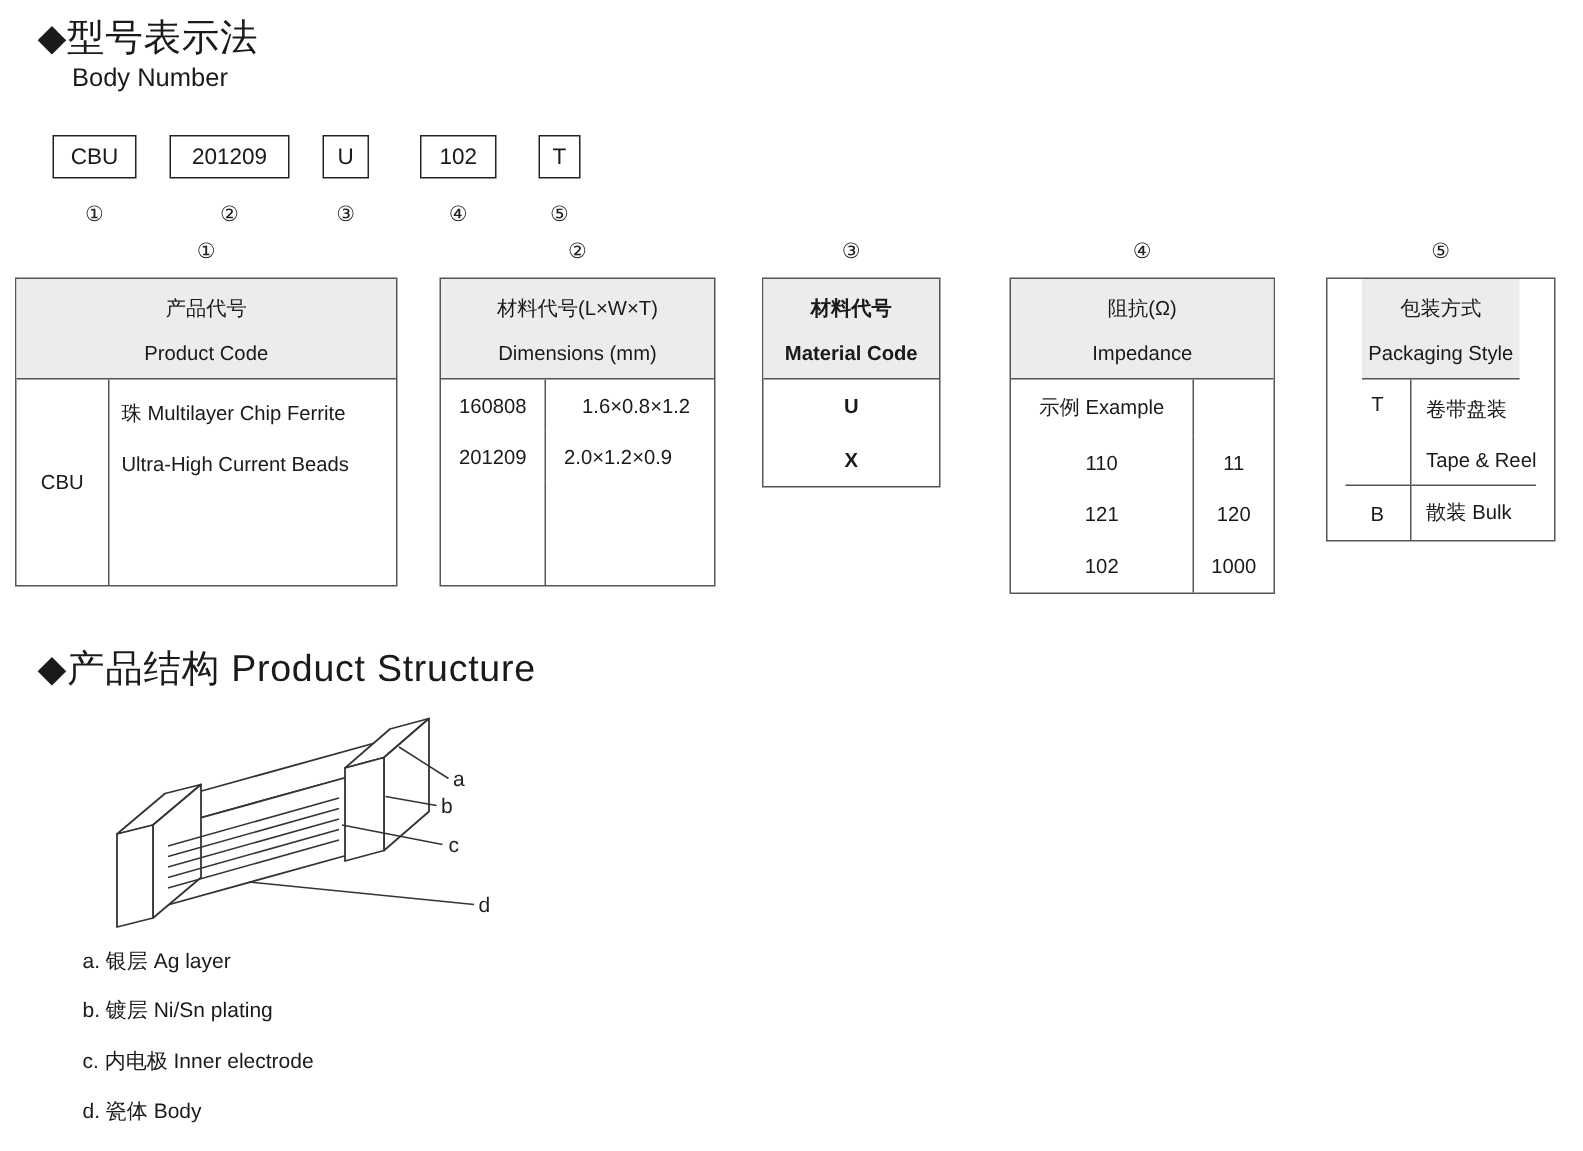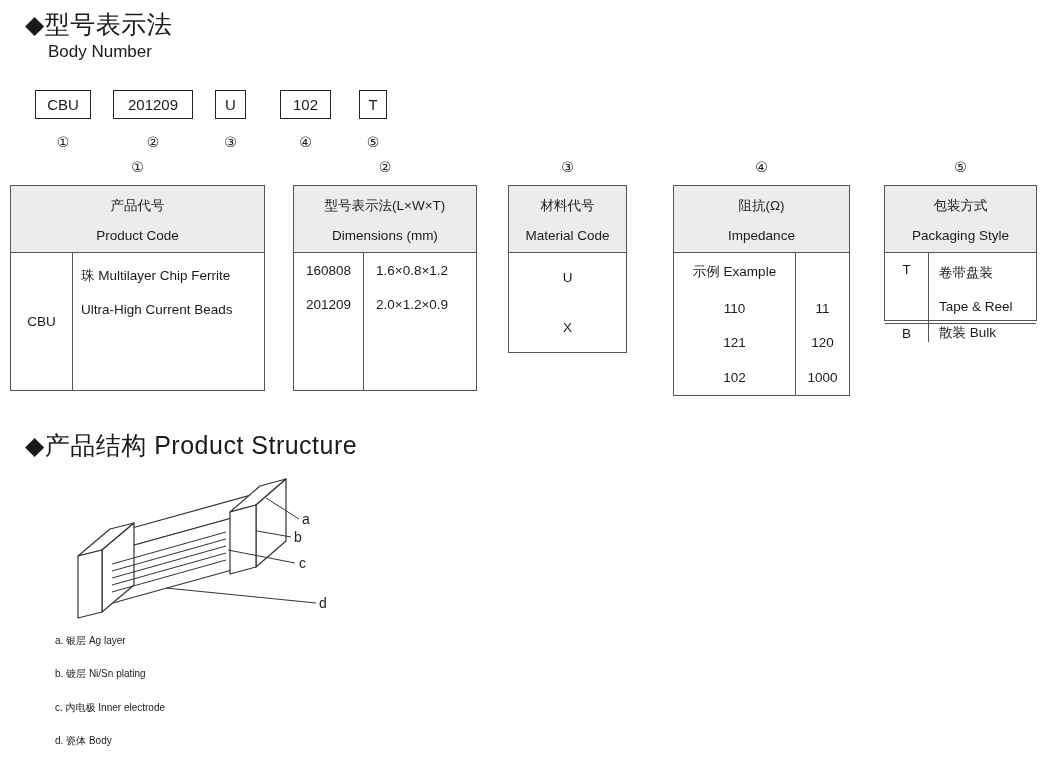--- a/index.html
+++ b/index.html
@@ -25,21 +25,21 @@
   .trow { display:flex; flex:0 0 auto; }
   .grow { flex:1 1 auto; }
   .c1 { border-right:1px solid #555; display:flex; align-items:center; justify-content:center; flex:0 0 auto; }
   .c2 { flex:1 1 auto; display:flex; align-items:center; }
   .center { justify-content:center; }
   .pl10 { padding-left:10px; }
   .pl12 { padding-left:12px; }
   .lines { display:block; }
   .lines div { line-height:34px; white-space:nowrap; }
 
-  .legend-item { height:33.5px; display:flex; align-items:center; font-size:10px; white-space:nowrap; }
+  .legend-item { height:33.5px; display:flex; align-items:center; font-size:14px; white-space:nowrap; }
 
   svg text { font-family:"Liberation Sans","DejaVu Sans",sans-serif; font-size:14px; fill:#222; }
 </style>
 </head>
 <body>
 
 <div class="page">
 
   <div class="abs sec-title" style="left:25px; top:8px;">◆型号表示法</div>
   <div class="abs sec-sub" style="left:48px; top:42px;">Body Number</div>
@@ -75,40 +75,40 @@
             <div>珠 Multilayer Chip Ferrite</div>
             <div>Ultra-High Current Beads</div>
           </div>
         </div>
       </div>
     </div>
   </div>
 
   <div class="tbl" style="left:293px; top:185px; width:184px; height:206px;">
     <div class="tbl-head">
-      <div>型号表示法(L×W×T)</div>
+      <div>材料代号(L×W×T)</div>
       <div>Dimensions (mm)</div>
     </div>
     <div class="tbl-body">
-      <div class="trow" style="height:34px;">
+      <div class="trow" style="height:34px;gap:12px;">
         <div class="c1" style="width:70px;">160808</div>
         <div class="c2 pl12">1.6×0.8×1.2</div>
       </div>
       <div class="trow" style="height:34px;">
         <div class="c1" style="width:70px;">201209</div>
         <div class="c2 pl12">2.0×1.2×0.9</div>
       </div>
       <div class="trow grow">
         <div class="c1" style="width:70px;"></div>
         <div class="c2"></div>
       </div>
     </div>
   </div>
 
-  <div class="tbl" style="left:508px; top:185px; width:119px; height:168px;">
+  <div class="tbl" style="left:508px; top:185px; width:119px; height:140px;font-weight:bold;">
     <div class="tbl-head">
       <div>材料代号</div>
       <div>Material Code</div>
     </div>
     <div class="tbl-body">
       <div class="trow grow center" style="align-items:center; justify-content:center;">U</div>
       <div class="trow grow center" style="align-items:center; justify-content:center;">X</div>
     </div>
   </div>
 
@@ -130,21 +130,21 @@
         <div class="c1" style="width:122px;">121</div>
         <div class="c2 center">120</div>
       </div>
       <div class="trow grow">
         <div class="c1" style="width:122px;">102</div>
         <div class="c2 center">1000</div>
       </div>
     </div>
   </div>
 
-  <div class="tbl" style="left:884px; top:185px; width:153px; height:136px;">
+  <div class="tbl" style="left:884px; top:185px; width:153px; height:176px;align-items:center;">
     <div class="tbl-head">
       <div>包装方式</div>
       <div>Packaging Style</div>
     </div>
     <div class="tbl-body">
       <div class="trow" style="height:70px;">
         <div class="c1" style="width:44px; align-items:flex-start; padding-top:9px;">T</div>
         <div class="c2" style="align-items:flex-start; padding:3px 0 0 10px;">
           <div class="lines">
             <div>卷带盘装</div>

